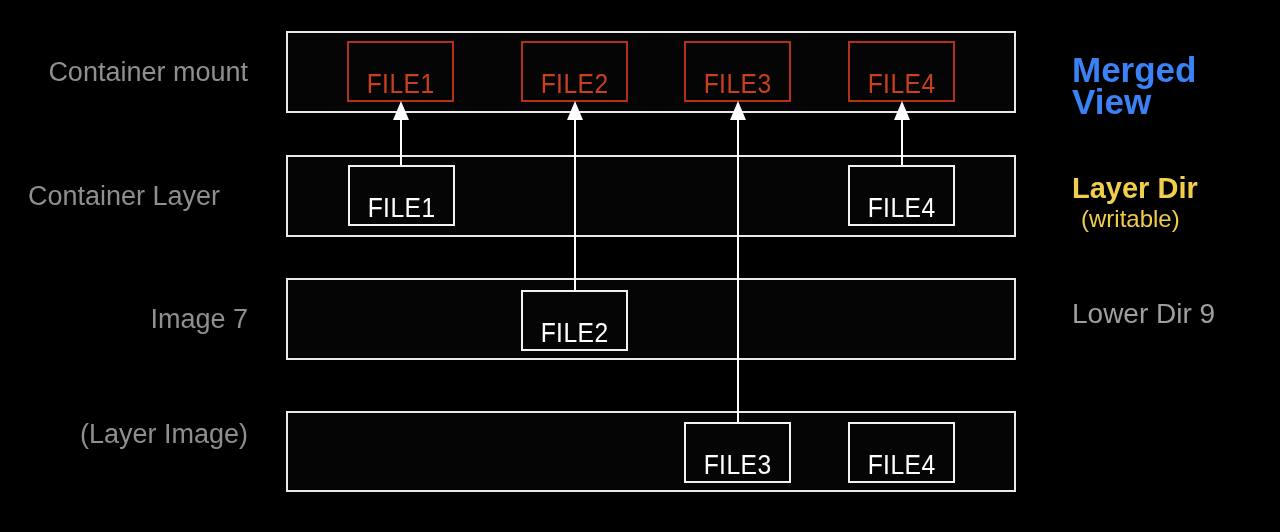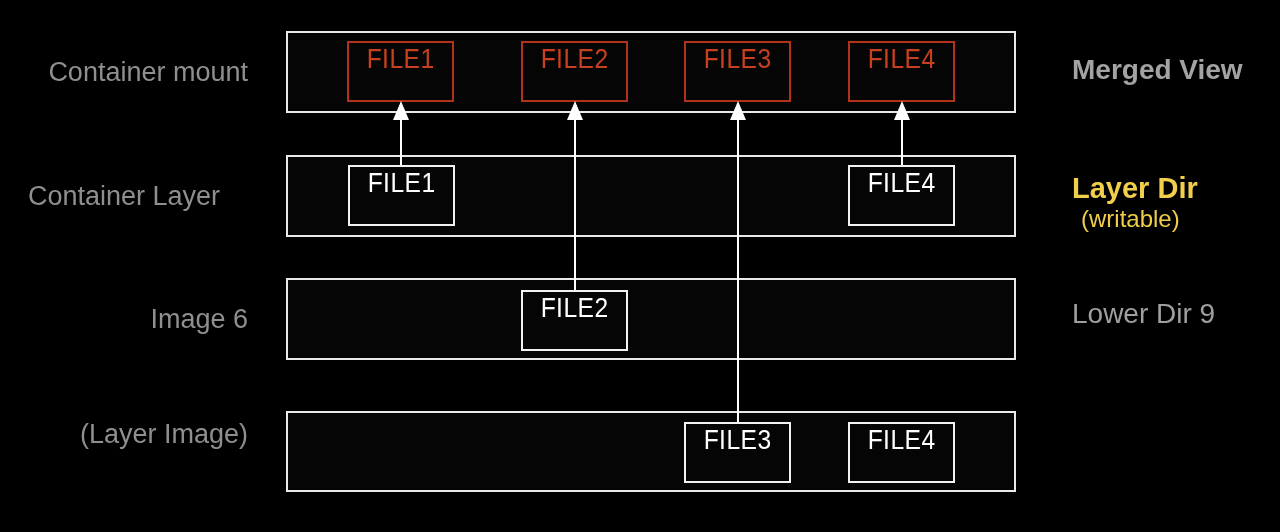--- a/index.html
+++ b/index.html
@@ -31,21 +31,21 @@
   .row-lower2  { top: 278px; }
   .row-lower1  { top: 411px; height: 81px; }
 
   
   .file {
     position: absolute;
     width: 107px;
     height: 61px;
     box-sizing: border-box;
     display: flex;
-    align-items: flex-start;
+    align-items: flex-end;
     justify-content: center;
     background: #050505;
     z-index: 4;
     font-size: 28px;
     letter-spacing: 0.5px;
   }
   .file span { display: inline-block; transform: scaleX(0.88); }
   .file.red {
     border: 2px solid #b23219;
     color: #c8401f;
@@ -86,22 +86,22 @@
   }
   
   .right-label {
     position: absolute;
     left: 1072px;
     width: 200px;
     text-align: left;
     z-index: 2;
   }
   .right-label .main-white {
-    color: #a3a3a3;
-    font-size: 28px;
+    color: #3b82f6;
+    font-size: 35px;
     font-weight: bold;
     line-height: 32px;
   }
   .right-label .main-yellow {
     color: #f2cf4a;
     font-size: 29px;
     font-weight: bold;
     line-height: 32px;
   }
   .right-label .sub-yellow {
@@ -117,21 +117,21 @@
     line-height: 32px;
   }
 </style>
 </head>
 <body>
 
 <div class="page">
 
   <div class="left-label" style="top:56px;">Container mount</div>
   <div class="left-label" style="top:180px;text-align:center;">Container Layer</div>
-  <div class="left-label" style="top:303px;">Image 6</div>
+  <div class="left-label" style="top:303px;">Image 7</div>
   <div class="left-label" style="top:418px;">
     <div>(Layer Image)</div>
   </div>
 
   <div class="right-label" style="top:54px;">
     <div class="main-white">Merged View</div>
   </div>
   <div class="right-label" style="top:172px;">
     <div class="main-yellow">Layer Dir</div>
     <div class="sub-yellow">(writable)</div>

